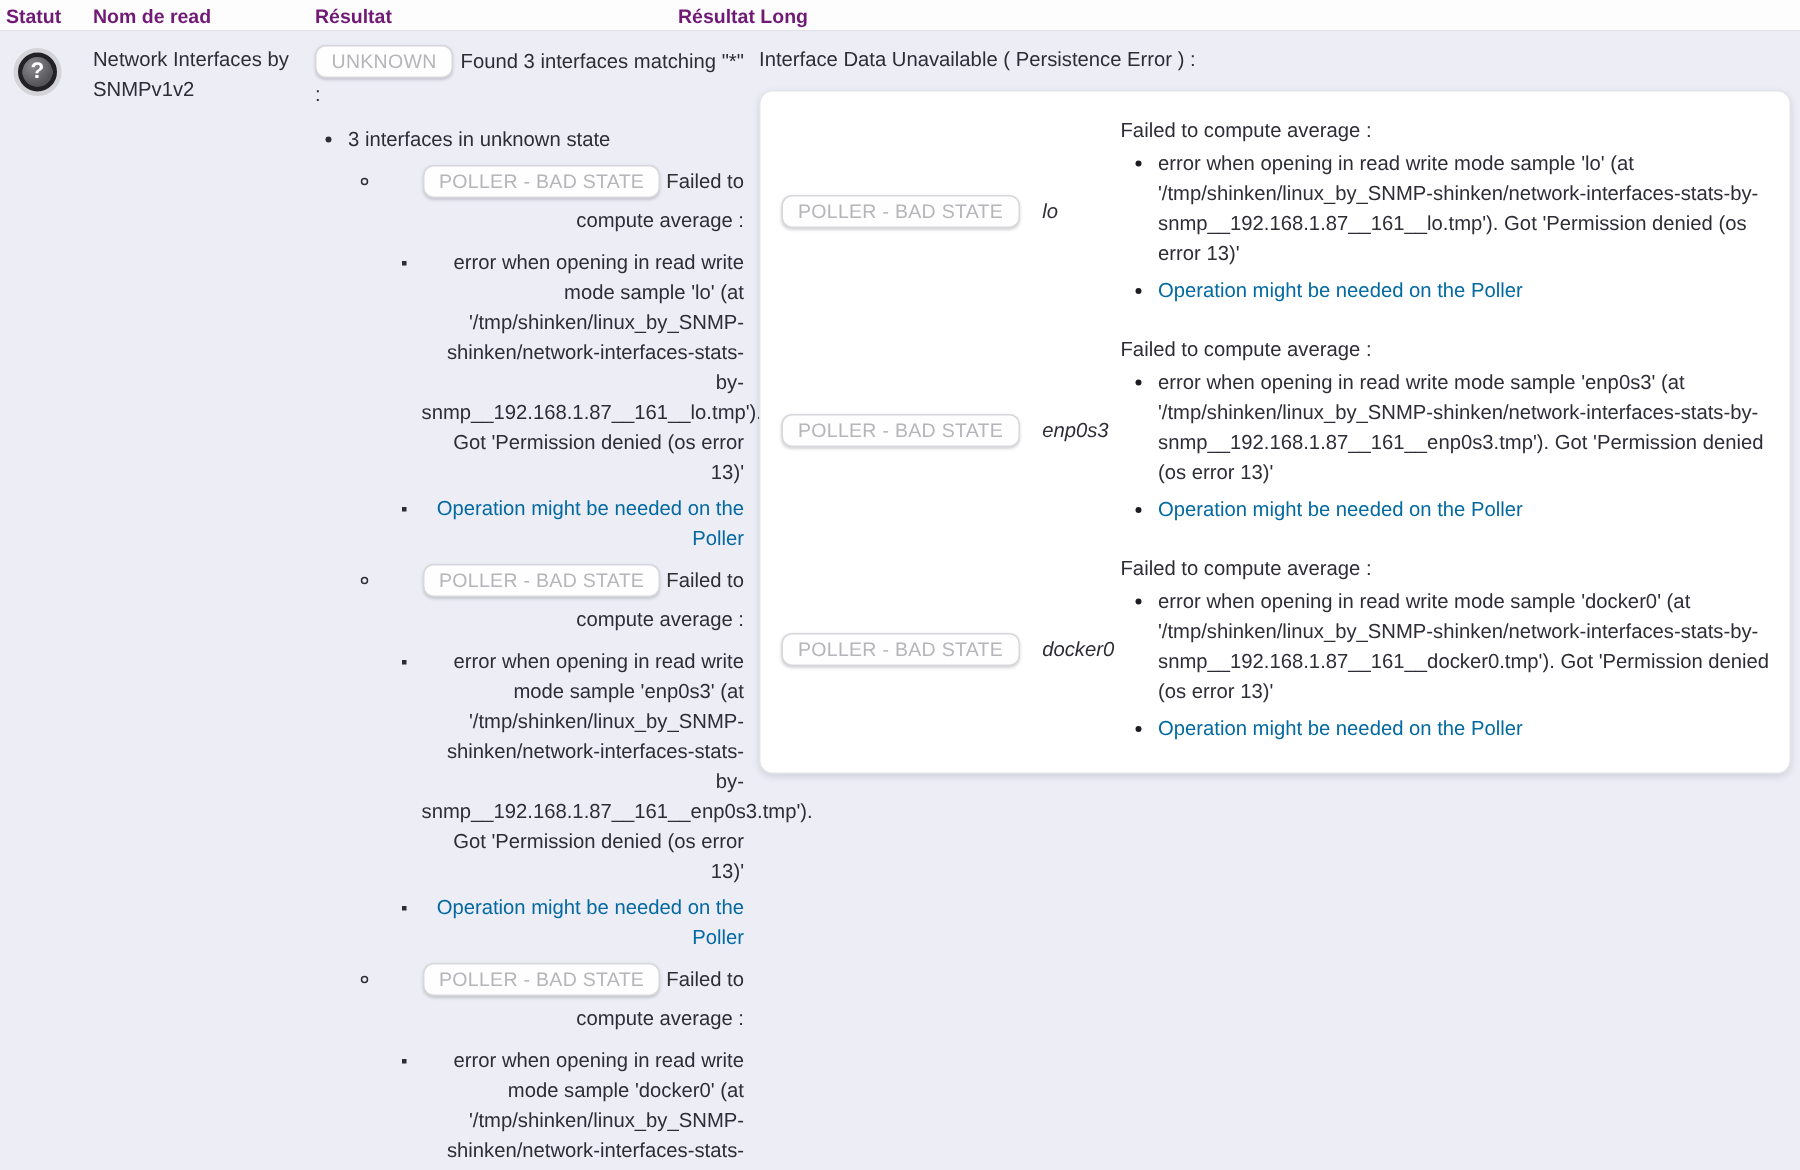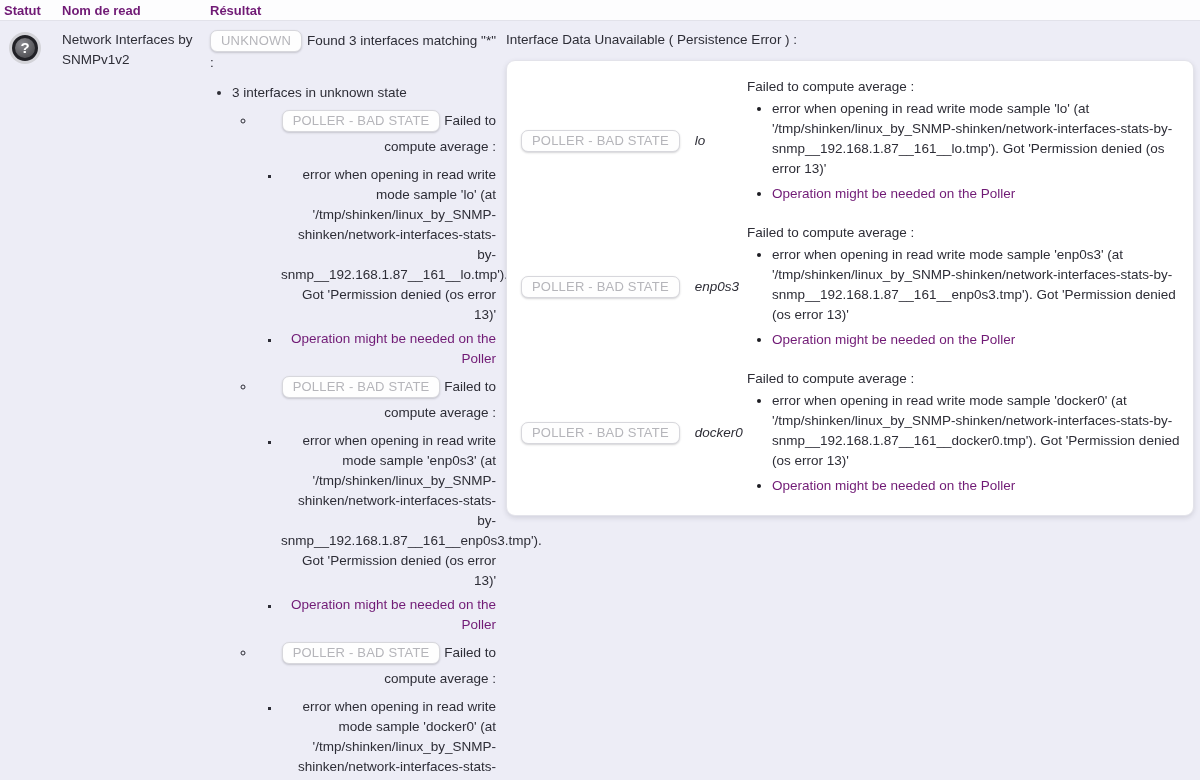--- a/index.html
+++ b/index.html
@@ -74,21 +74,21 @@
   .result-summary .badge { margin-right: 5px; }
 
   ul.lvl1 { list-style: disc;   padding-left: 22px; margin-top: 10px; }
   ul.lvl2 { list-style: circle; padding-left: 24px; margin-top: 2px; }
   ul.lvl3 { list-style: square; padding-left: 25px; margin-top: 5px; }
   ul.lvl2 > li { margin-top: 5px; line-height: 26px; text-align: right; }
   ul.lvl2 > li > ul.lvl3 > li { line-height: 20px; margin-bottom: 4px; }
   ul.lvl3 li::marker { font-size: 11px; color: #2d2d36; }
 
   .link {
-    color: #701a75;
+    color: #0369a1;
     cursor: pointer;
   }
 
   
   .cell-long { flex: 1; padding-right: 6px; }
   .long-heading { line-height: 20px; margin-bottom: 10px; }
 
   .long-card {
     background: #ffffff;
     border: 1px solid #e3e3ea;
@@ -111,20 +111,21 @@
   .entry-right li { line-height: 20px; margin-bottom: 5px; }
   .entry-right li::marker { color: #1c1c22; }
 </style>
 </head>
 <body>
 
 <div class="table-header">
   <div class="col-statut">Statut</div>
   <div class="col-name">Nom de read</div>
   <div class="col-result">Résultat</div>
+  <div class="col-long">Résultat Long</div>
 </div>
 
 <div class="data-row">
 
   <div class="cell cell-statut">
     <div class="status-icon">?</div>
   </div>
 
   <div class="cell cell-name">Network Interfaces by SNMPv1v2</div>
 

